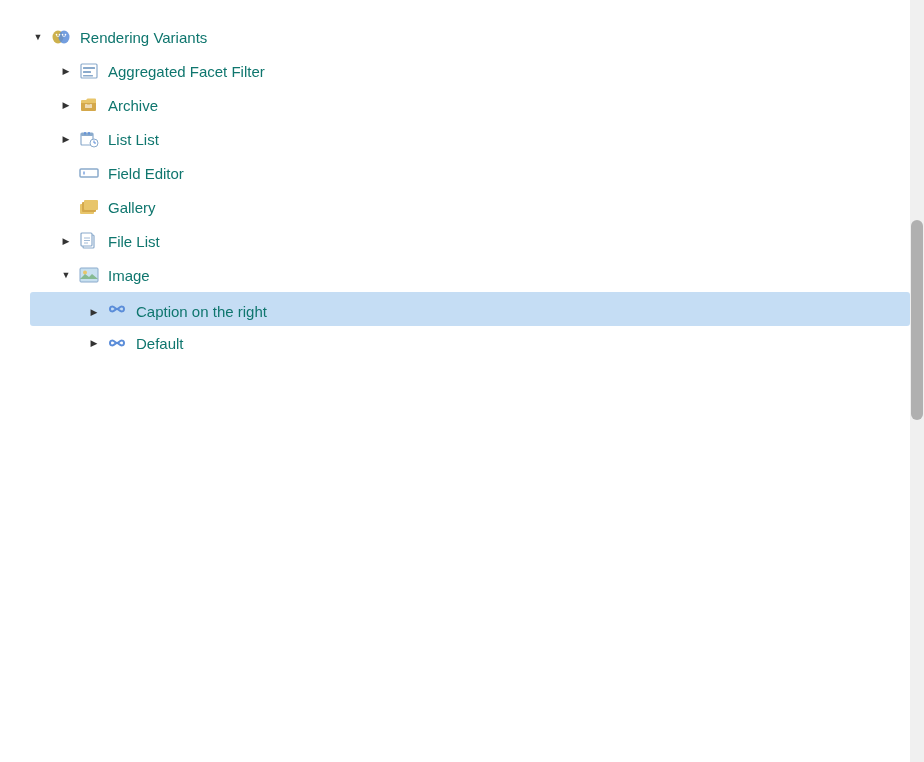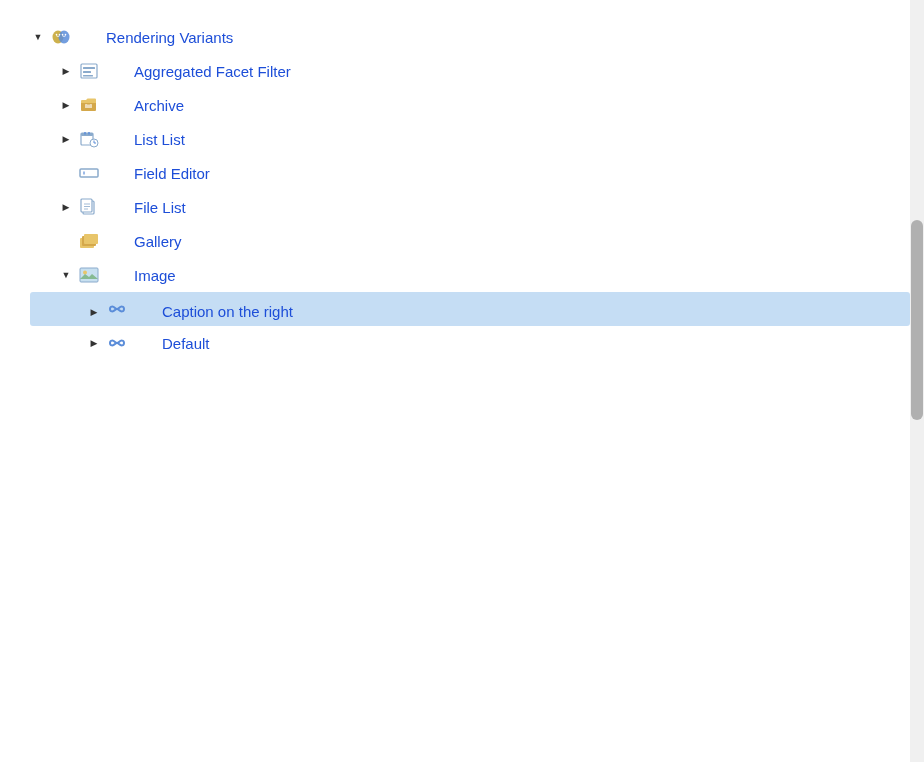--- a/index.html
+++ b/index.html
@@ -78,22 +78,21 @@
       margin-right: 8px;
       display: inline-flex;
       align-items: center;
       justify-content: center;
       flex-shrink: 0;
       font-size: 16px;
     }
 
     .label {
       font-size: 15px;
-      color: #1d4ed8;
-      margin-left: 26px;
+      color: #0f766e;
     }
 
     
     .indent-0 { padding-left: 0px; }
     .indent-1 { padding-left: 28px; }
     .indent-2 { padding-left: 56px; }
 
     
     .scrollbar-track {
       width: 14px;
@@ -196,48 +195,48 @@
         <svg viewBox="0 0 20 20" xmlns="http://www.w3.org/2000/svg">
 
           <rect x="1" y="6" width="18" height="8" rx="1" fill="none" stroke="#8aaacc" stroke-width="1.5"></rect>
           <line x1="5" y1="8.5" x2="5" y2="11.5" stroke="#5b8dd9" stroke-width="1.2"></line>
         </svg>
       </span>
       <span class="label">Field Editor</span>
     </div>
 
     <div class="tree-item indent-1">
+      <span class="toggle empty"></span>
+      <span class="icon">
+        <svg viewBox="0 0 20 20" xmlns="http://www.w3.org/2000/svg">
+
+          <rect x="1" y="7" width="14" height="10" rx="1" fill="#e8c56a"></rect>
+          <rect x="3" y="5" width="14" height="10" rx="1" fill="#d4a84b"></rect>
+          <rect x="5" y="3" width="14" height="10" rx="1" fill="#e8c56a"></rect>
+        </svg>
+      </span>
+      <span class="label">Gallery</span>
+    </div>
+
+    <div class="tree-item indent-1">
       <span class="toggle collapsed"></span>
       <span class="icon">
         <svg viewBox="0 0 20 20" xmlns="http://www.w3.org/2000/svg">
 
           <rect x="4" y="4" width="11" height="13" rx="1" fill="#fff" stroke="#8aaacc" stroke-width="1.2"></rect>
           <rect x="2" y="2" width="11" height="13" rx="1" fill="#fff" stroke="#8aaacc" stroke-width="1.2"></rect>
           <line x1="5" y1="7" x2="11" y2="7" stroke="#8aaacc" stroke-width="0.8"></line>
           <line x1="5" y1="9.5" x2="11" y2="9.5" stroke="#8aaacc" stroke-width="0.8"></line>
           <line x1="5" y1="12" x2="9" y2="12" stroke="#8aaacc" stroke-width="0.8"></line>
         </svg>
       </span>
       <span class="label">File List</span>
     </div>
 
     <div class="tree-item indent-1">
-      <span class="toggle empty"></span>
-      <span class="icon">
-        <svg viewBox="0 0 20 20" xmlns="http://www.w3.org/2000/svg">
-
-          <rect x="1" y="7" width="14" height="10" rx="1" fill="#e8c56a"></rect>
-          <rect x="3" y="5" width="14" height="10" rx="1" fill="#d4a84b"></rect>
-          <rect x="5" y="3" width="14" height="10" rx="1" fill="#e8c56a"></rect>
-        </svg>
-      </span>
-      <span class="label">Gallery</span>
-    </div>
-
-    <div class="tree-item indent-1">
       <span class="toggle expanded"></span>
       <span class="icon">
         <svg viewBox="0 0 20 20" xmlns="http://www.w3.org/2000/svg">
           <rect x="1" y="3" width="18" height="14" rx="1" fill="#c8e0f0" stroke="#8aaacc" stroke-width="1"></rect>
           <circle cx="6" cy="7.5" r="2" fill="#e8c56a"></circle>
           <path d="M1 14 L6 9 L10 12 L13 9 L19 14" fill="#6aaa6a" opacity="0.7"></path>
         </svg>
       </span>
       <span class="label">Image</span>
     </div>

